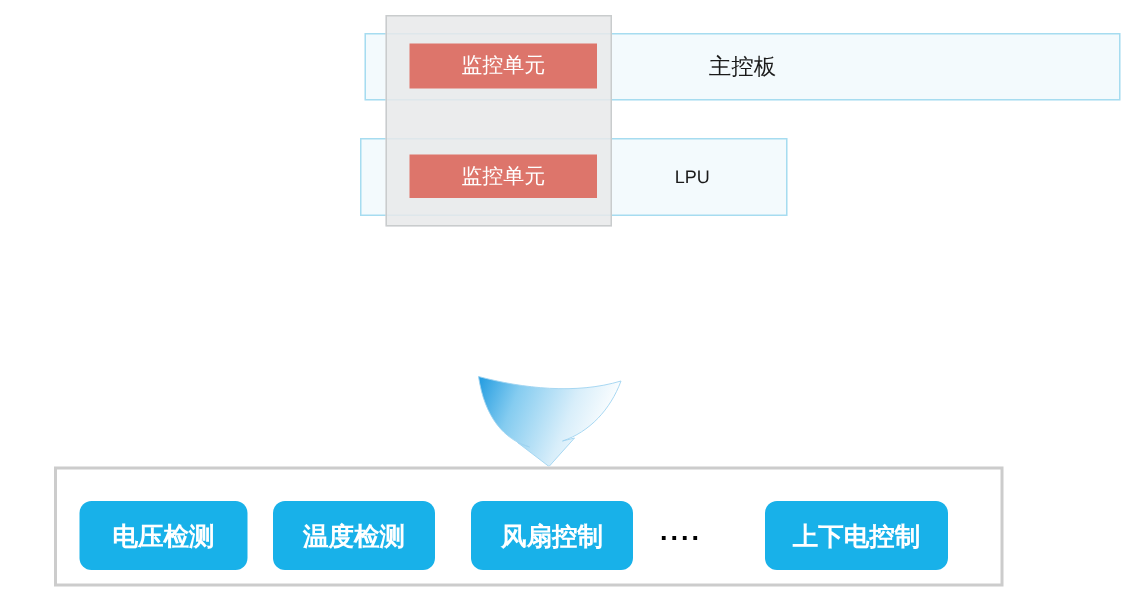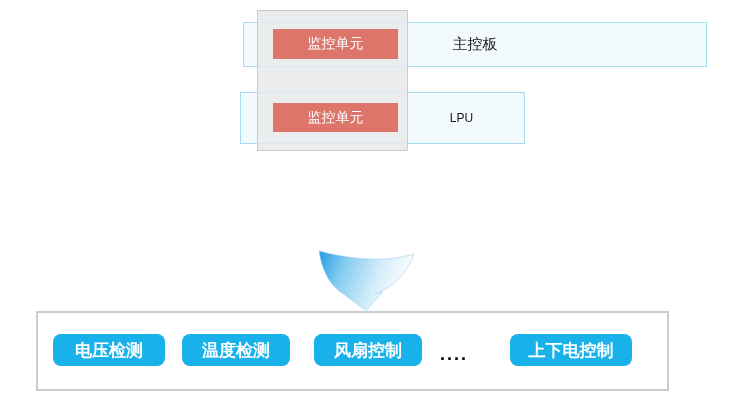--- a/index.html
+++ b/index.html
@@ -1,21 +1,21 @@
 <!DOCTYPE html>
 <html><head>
 <meta charset="utf-8">
 <style>
   html,body{margin:0;padding:0;background:#fff;}
   body{font-family:"Liberation Sans","DejaVu Sans",sans-serif;}
   .stage{position:relative;width:753px;height:402px;background:#fff;overflow:hidden;}
 
   
   .board-box{position:absolute;background:#f3fafd;border:1px solid #a6dcf0;z-index:1;}
-  .board-main{left:243px;top:22px;width:462px;height:43px;}
+  .board-main{left:243px;top:22px;width:462px;height:43px;padding-left:40px;}
   .board-lpu{left:240px;top:92px;width:283px;height:50px;}
   .board-label{position:absolute;inset:0;display:flex;align-items:center;justify-content:center;
                font-size:15px;color:#1a1a1a;}
   .board-lpu .board-label{left:158px;font-size:12px;}
 
   
   .gray-band{position:absolute;left:257px;top:10px;width:149px;height:139px;
              background:rgba(231,233,234,0.85);border:1px solid #c9cccd;z-index:2;}
 
   
@@ -34,21 +34,21 @@
   .plane-label{position:absolute;left:0;top:64px;width:100%;height:32px;
                display:flex;align-items:center;justify-content:center;
                font-size:18px;color:#1a1a1a;}
 
   
   .arrow-wrap{position:absolute;left:314px;top:248px;width:106px;height:64px;z-index:1;}
 
   
   .functions-box{position:absolute;left:36px;top:311px;width:629px;height:76px;
                  background:#fff;border:2px solid #cccccc;z-index:1;}
-  .func-chip{position:absolute;top:21px;height:32px;background:#18b1e9;color:#fff;
+  .func-chip{position:absolute;top:21px;height:46px;background:#18b1e9;color:#fff;
              border-radius:8px;display:flex;align-items:center;justify-content:center;
              font-size:17px;font-weight:600;}
   .chip-1{left:15px;width:112px;}
   .chip-2{left:144px;width:108px;}
   .chip-3{left:276px;width:108px;}
   .chip-4{left:472px;width:122px;}
   .dots{position:absolute;left:396px;top:21px;width:40px;height:40px;display:flex;
         align-items:center;justify-content:center;color:#000;font-size:18px;
         font-weight:bold;letter-spacing:2px;}
 </style>

